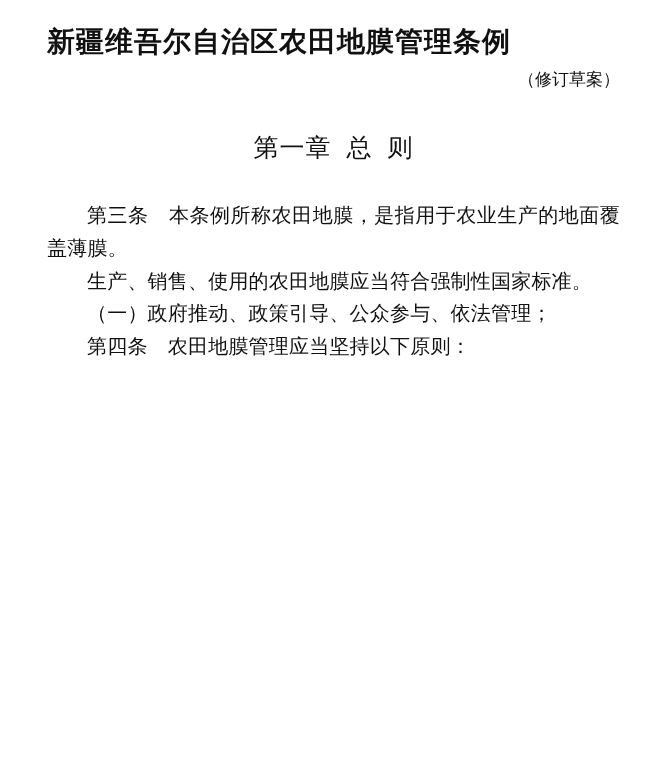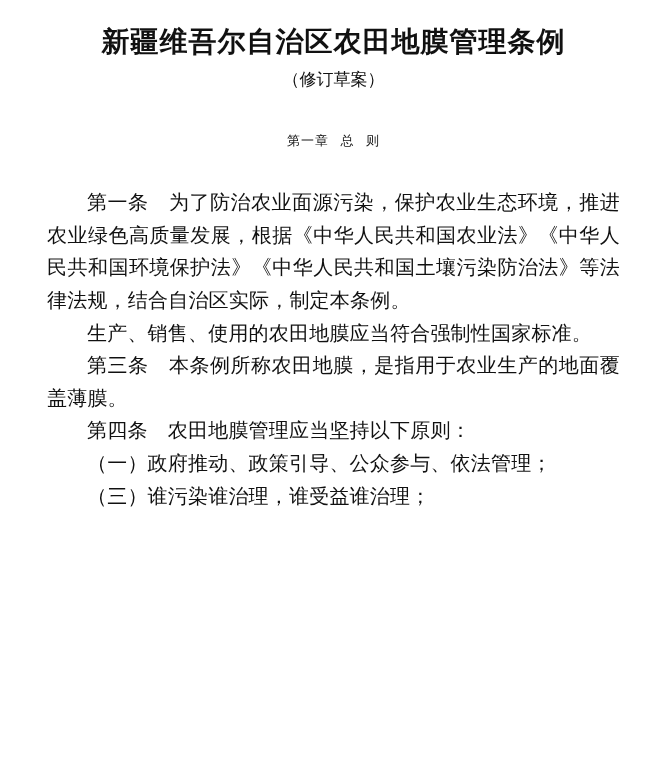--- a/index.html
+++ b/index.html
@@ -15,34 +15,33 @@
     background: #ffffff;
     color: #111111;
     font-family: "Liberation Sans", sans-serif;
     padding: 26px 39px 0 47px;
     overflow: hidden;
   }
   .doc-title {
     margin: 0 0 13px 0;
     font-size: 28px;
     font-weight: bold;
-    text-align: center;
     letter-spacing: 1px;
     line-height: 1.15;
   }
   .doc-subtitle {
     margin: 0 0 44px 0;
     font-size: 17px;
     font-weight: normal;
-    text-align: center;
+    text-align: right;
     line-height: 1.1;
   }
   .chapter-heading {
     margin: 0 0 38px 0;
-    font-size: 13px;
+    font-size: 25px;
     font-weight: normal;
     text-align: center;
     word-spacing: 7px;
     letter-spacing: 1px;
     line-height: 1.1;
   }
   .doc-body p.para {
     margin: 0;
     font-size: 20px;
     line-height: 32.6px;
@@ -55,20 +54,18 @@
 <body>
 
 <div class="page">
   <h1 class="doc-title">新疆维吾尔自治区农田地膜管理条例</h1>
 
   <div class="doc-subtitle">（修订草案）</div>
 
   <h2 class="chapter-heading">第一章 总 则</h2>
 
   <div class="doc-body">
-      <p class="para">第一条　为了防治农业面源污染，保护农业生态环境，推进农业绿色高质量发展，根据《中华人民共和国农业法》《中华人民共和国环境保护法》《中华人民共和国土壤污染防治法》等法律法规，结合自治区实际，制定本条例。</p>
+      <p class="para">第三条　本条例所称农田地膜，是指用于农业生产的地面覆盖薄膜。</p>
       <p class="para">生产、销售、使用的农田地膜应当符合强制性国家标准。</p>
-      <p class="para">第三条　本条例所称农田地膜，是指用于农业生产的地面覆盖薄膜。</p>
+      <p class="para">（一）政府推动、政策引导、公众参与、依法管理；</p>
       <p class="para">第四条　农田地膜管理应当坚持以下原则：</p>
-      <p class="para">（一）政府推动、政策引导、公众参与、依法管理；</p>
-      <p class="para">（三）谁污染谁治理，谁受益谁治理；</p>
     </div>
 </div>
 
 </body></html>

